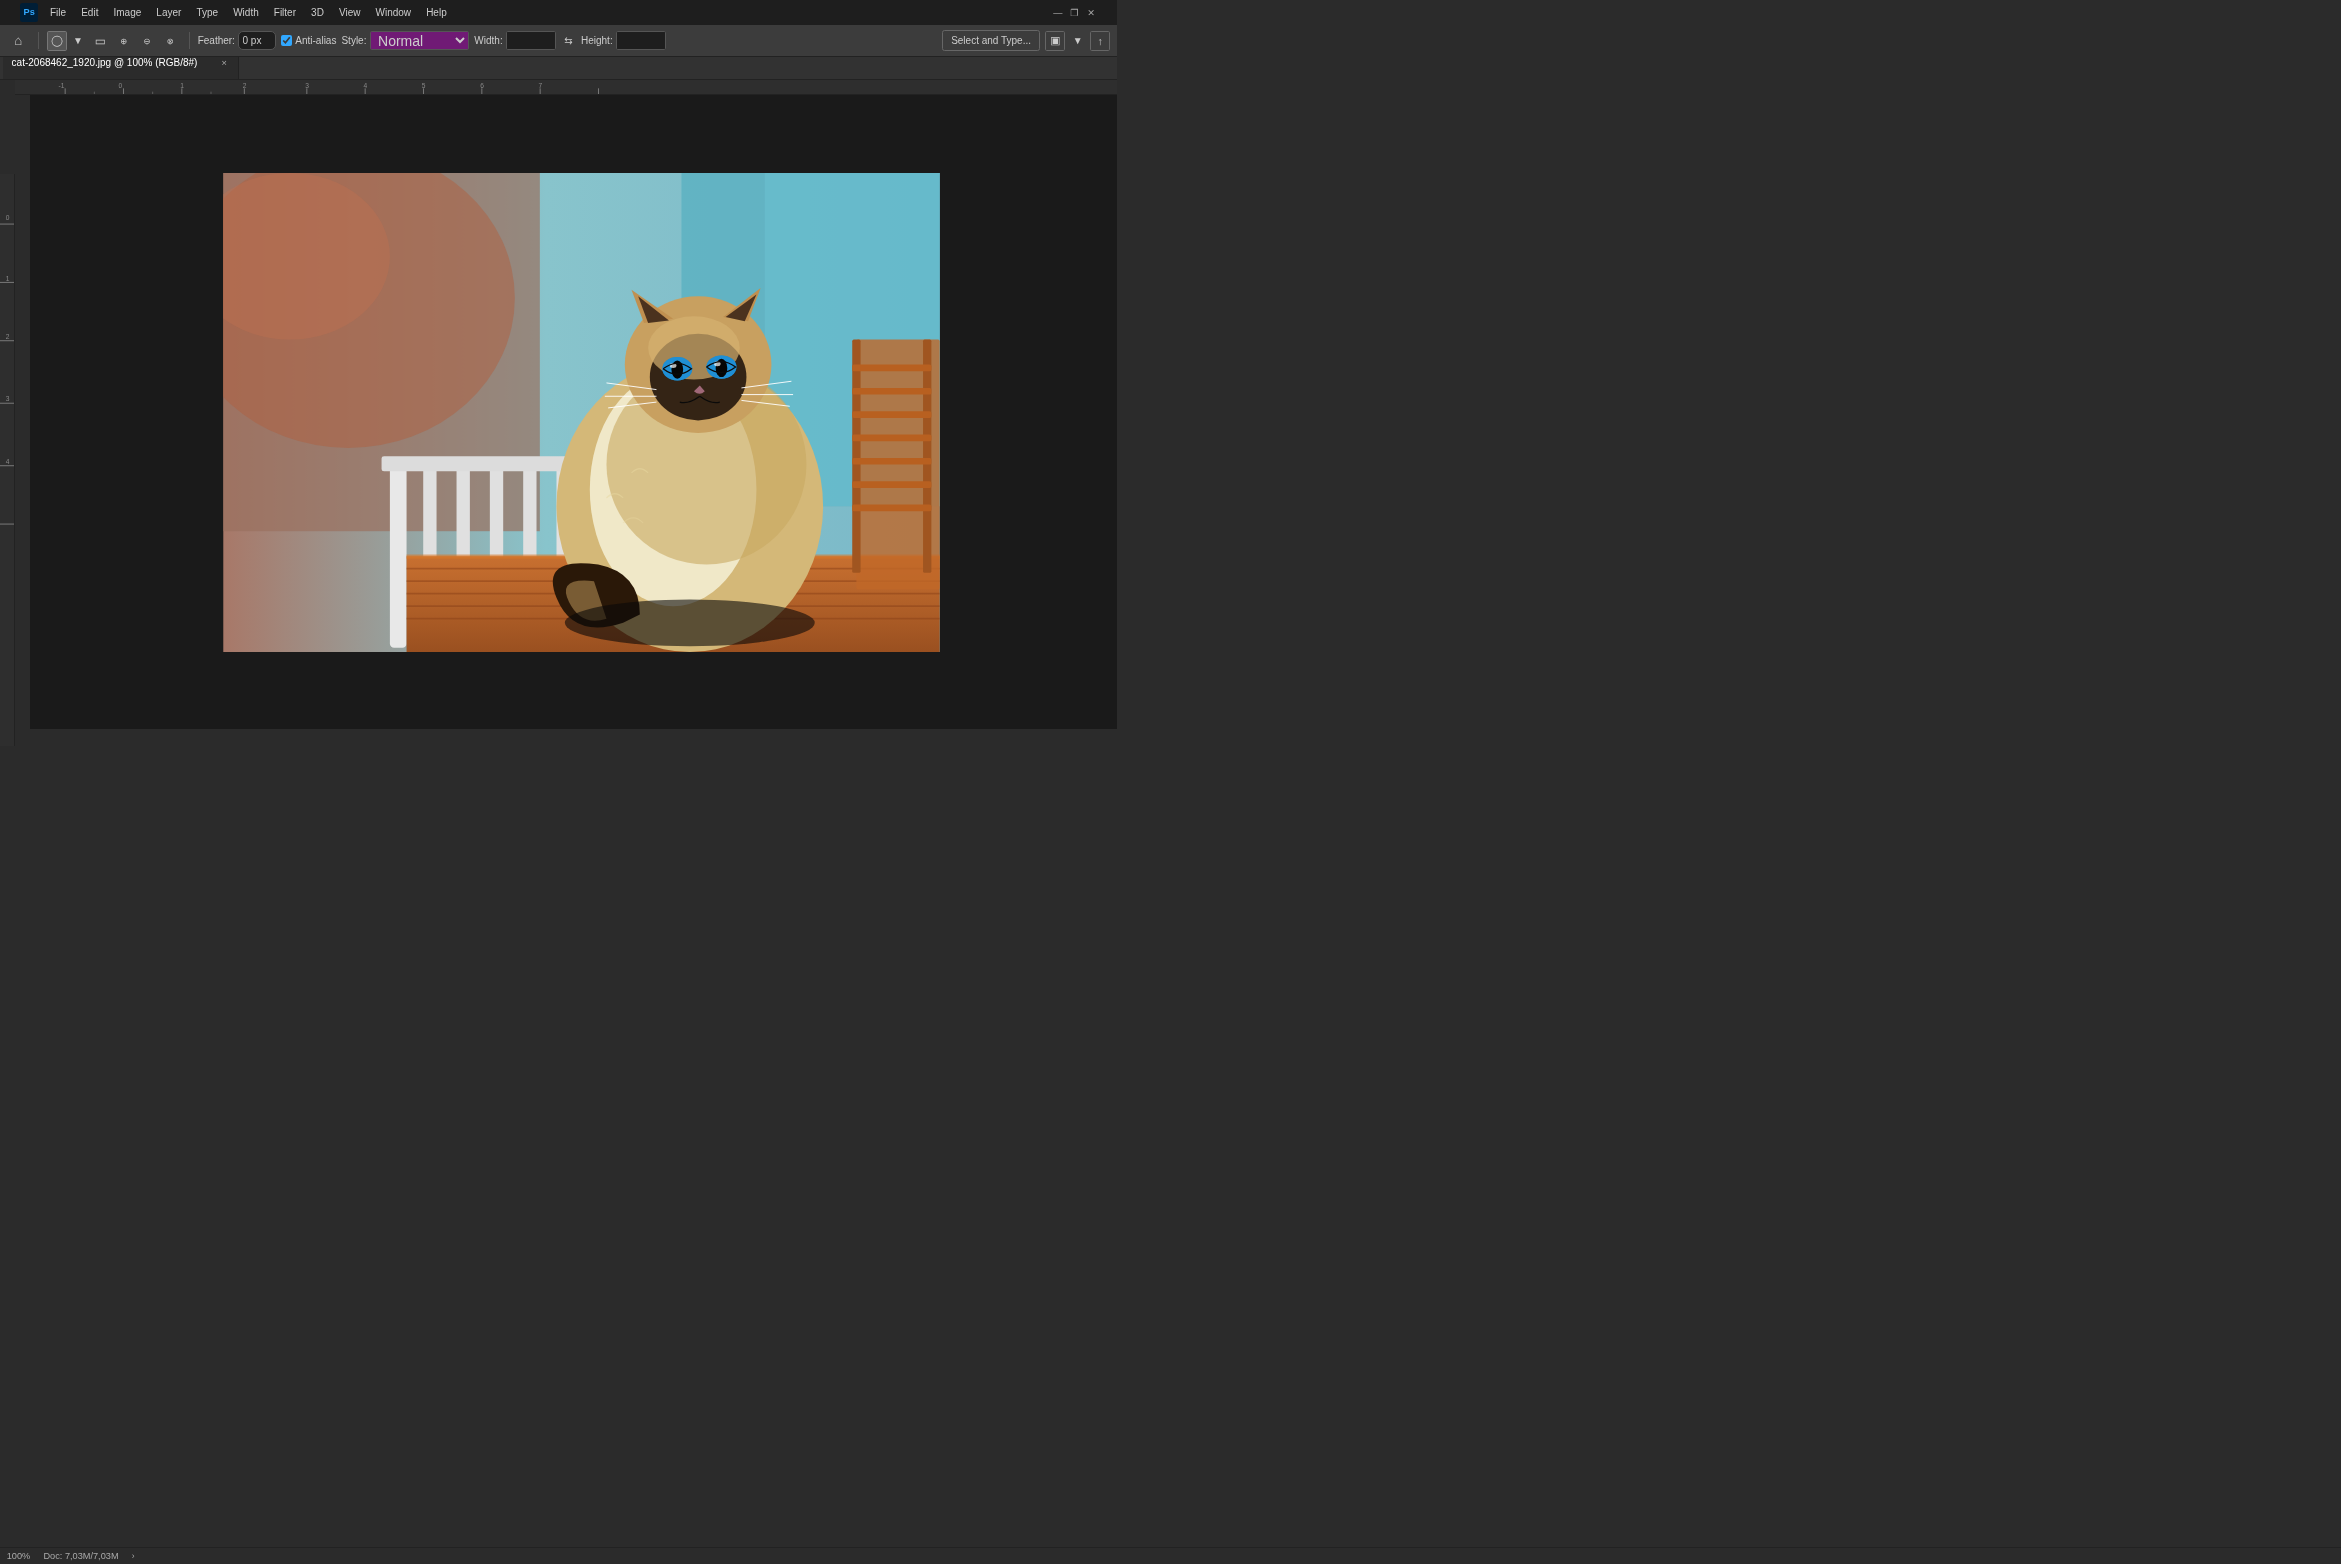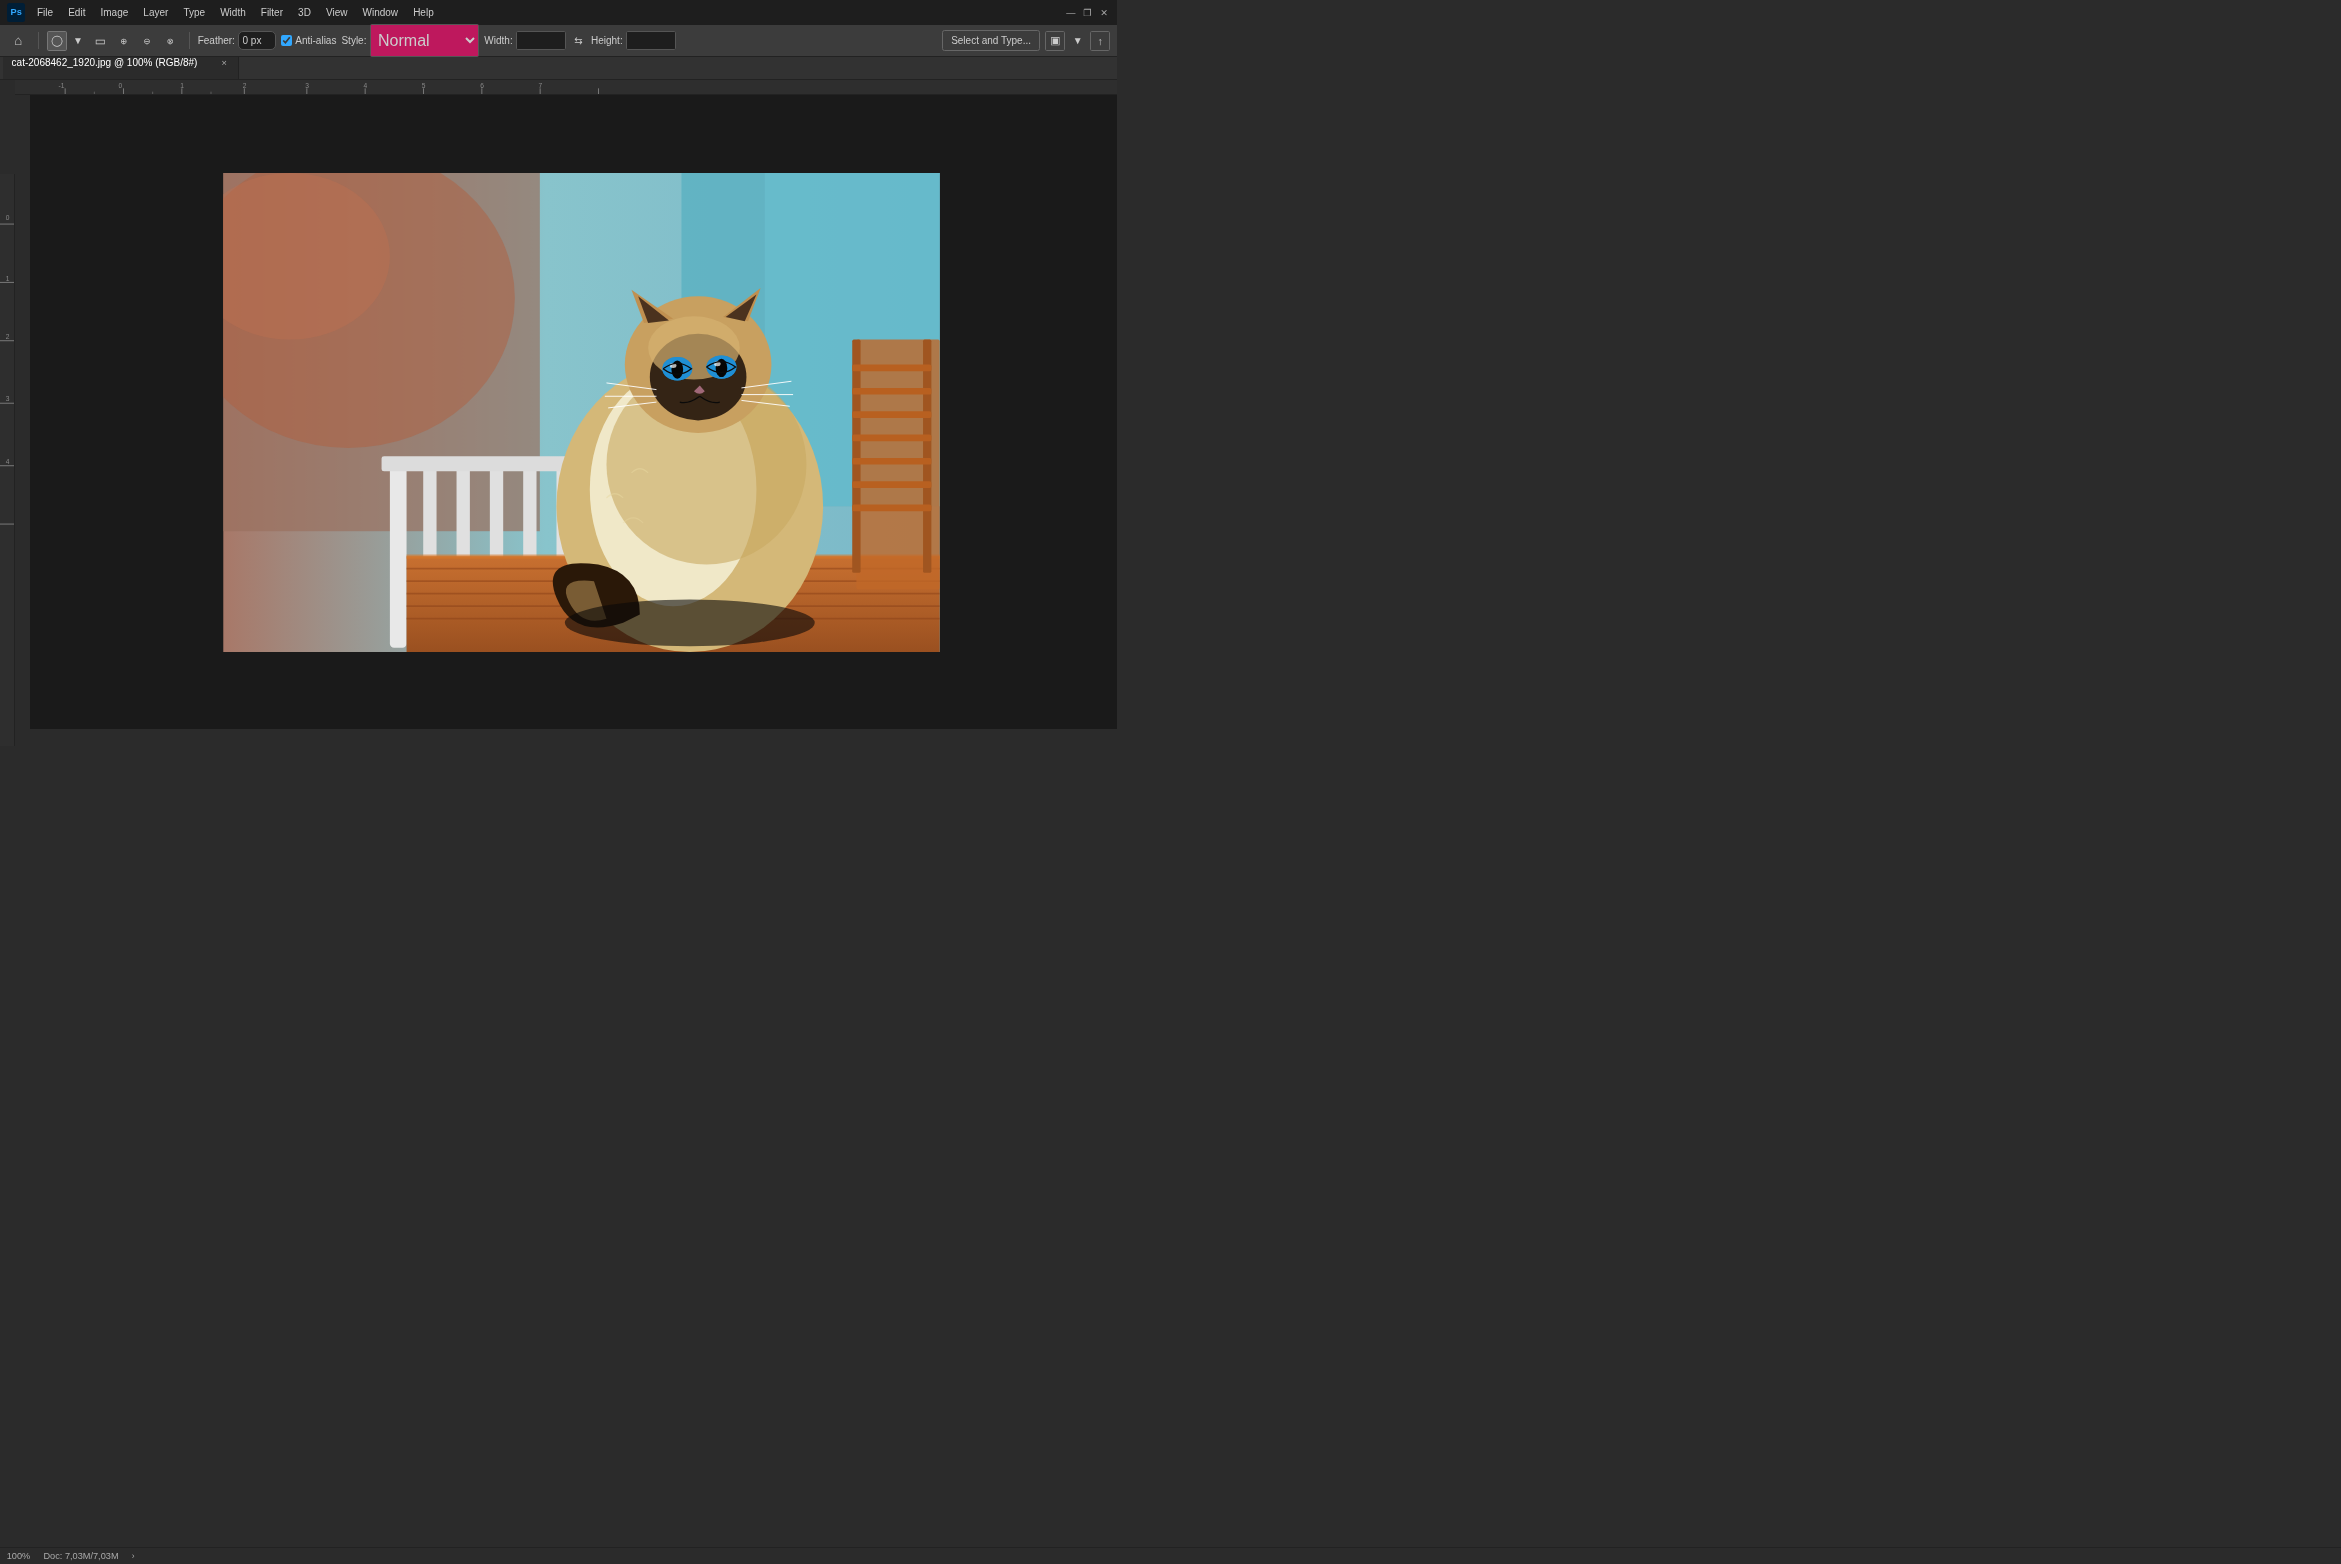--- a/index.html
+++ b/index.html
@@ -14,21 +14,21 @@
       user-select: none;
     }
 
     
     #titlebar {
       height: 25px;
       background: #1e1e1e;
       display: flex;
       align-items: center;
       justify-content: space-between;
-      padding: 0 7px;
+      padding: 0 20px;
     }
     #titlebar-left {
       display: flex;
       align-items: center;
       gap: 5px;
     }
     #ps-logo {
       width: 18.3px;
       height: 18.3px;
       background: #001e36;
@@ -113,25 +113,25 @@
       height: 18.3px;
       border-radius: 5px;
       outline: none;
     }
     .options-checkbox {
       width: 10.8px;
       height: 10.8px;
       accent-color: #31a8ff;
     }
     .options-select {
-      background: #be185d;
+      background: #701a75;
       border: 0.8px solid #555;
       color: #ccc;
-      font-size: 16px;
-      height: 33px;
+      font-size: 14px;
+      height: 19px;
       padding: 0 3.3px;
       border-radius: 1.7px;
       outline: none;
       cursor: pointer;
     }
     .options-divider {
       width: 0.8px;
       height: 16.7px;
       background: #555;
       margin: 0 3.3px;

